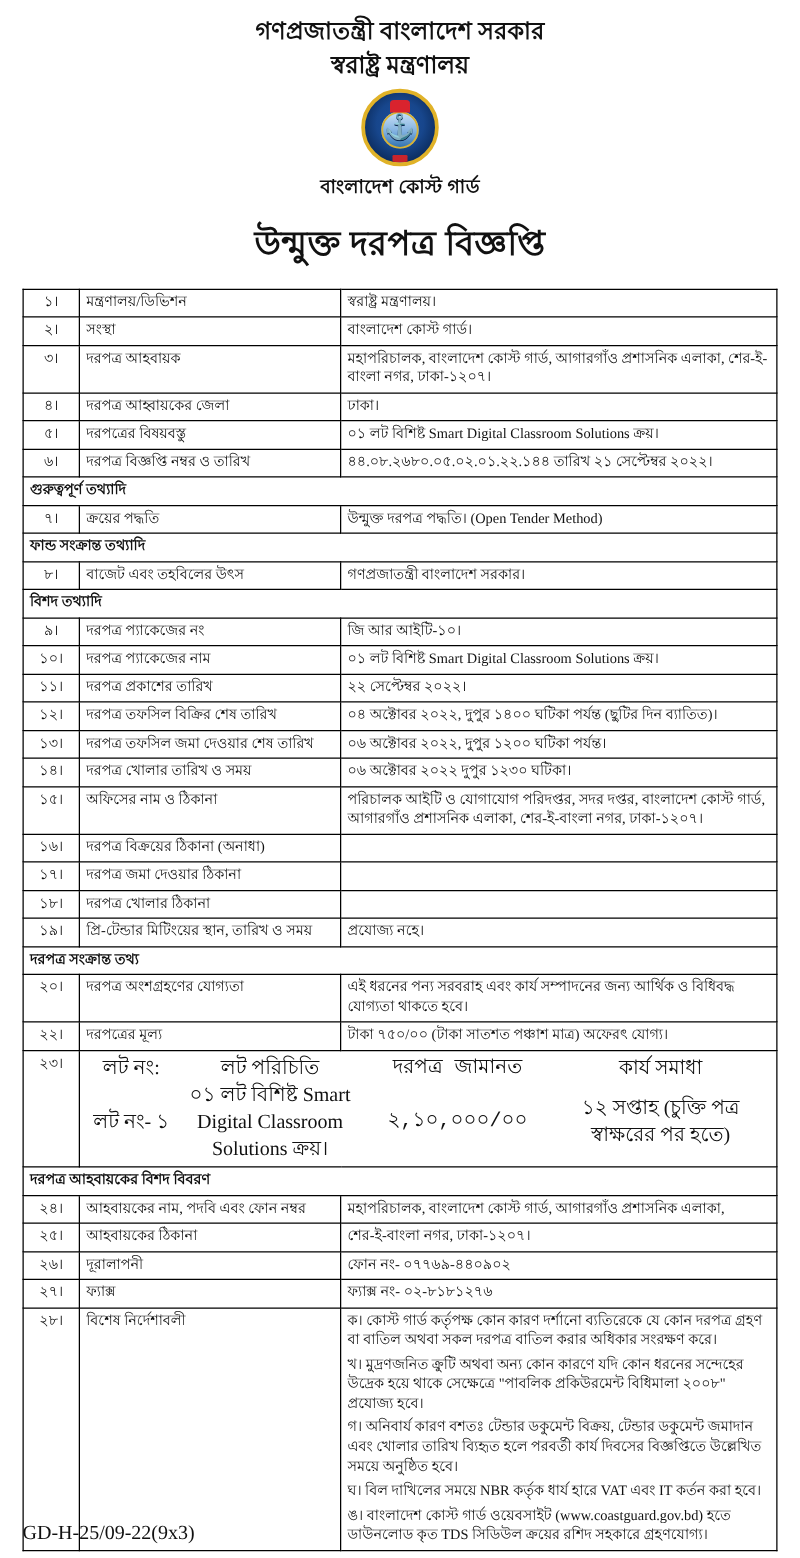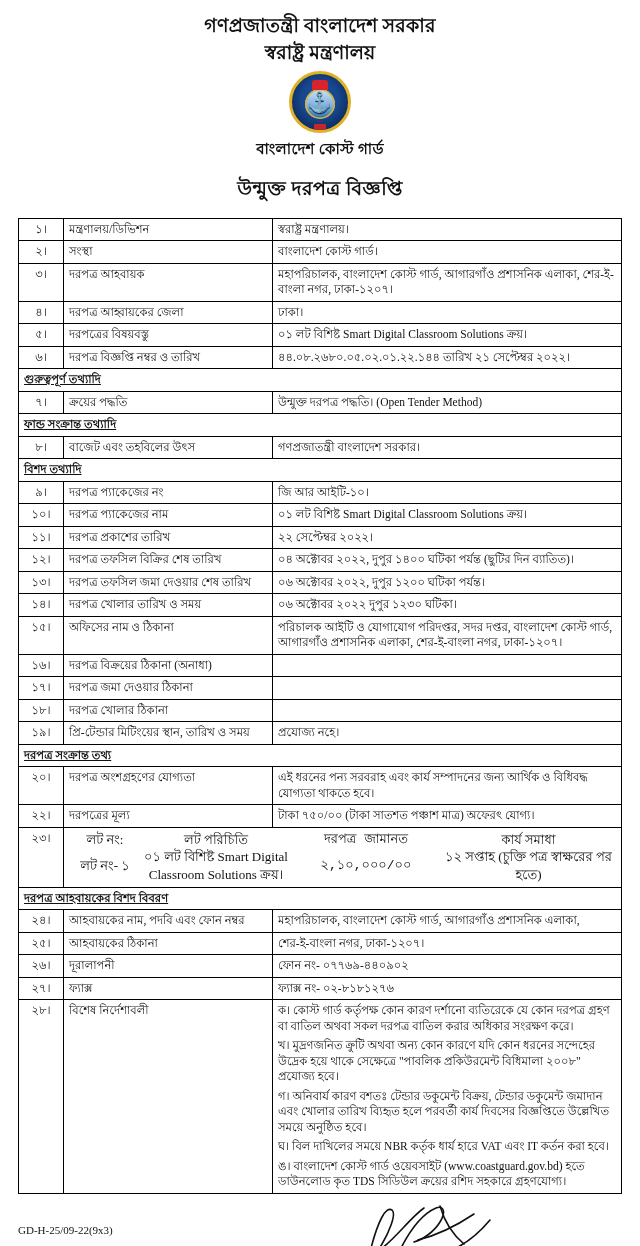--- a/index.html
+++ b/index.html
@@ -89,21 +89,21 @@
     line-height: 1;
     text-shadow: 0 1px 0 #0a2550;
   }
   .cg-name {
     font-size: 15px;
     font-weight: bold;
     margin-top: 4px;
     letter-spacing: .3px;
   }
   .doc-title {
-    font-size: 19px;
+    font-size: 27px;
     font-weight: bold;
     margin: 12px 0 12px 0;
     letter-spacing: .5px;
   }
   table.main {
     width: 100%;
     border-collapse: collapse;
     table-layout: fixed;
     font-size: 11.5px;
     line-height: 1.35;
@@ -119,27 +119,26 @@
     white-space: nowrap;
   }
   td.lbl {
     width: 198px;
   }
   td.val {
   }
   .section-row td {
     font-weight: bold;
     padding: 3px 5px;
-    text-decoration: underline;
   }
   table.lot {
     width: 100%;
     border-collapse: collapse;
     table-layout: fixed;
-    font-size: 13px;
+    font-size: 16px;
   }
   table.lot td {
     border: 1px solid #000000;
     padding: 3px 4px;
     vertical-align: middle;
     text-align: center;
   }
   table.lot td.lot-head {
     vertical-align: top;
   }
@@ -164,21 +163,21 @@
     right: 120px;
     top: 0px;
     width: 150px;
     height: 58px;
   }
   .sig-svg { display: block; }
   .footer-code {
     position: absolute;
     left: 18px;
     bottom: 10px;
-    font-size: 11px;
+    font-size: 16px;
     font-family: "Liberation Serif", serif;
   }
 </style>
 </head>
 <body>
 
 <div class="page">
 
   <div class="header">
     <div class="gov-line1">গণপ্রজাতন্ত্রী বাংলাদেশ সরকার</div>

